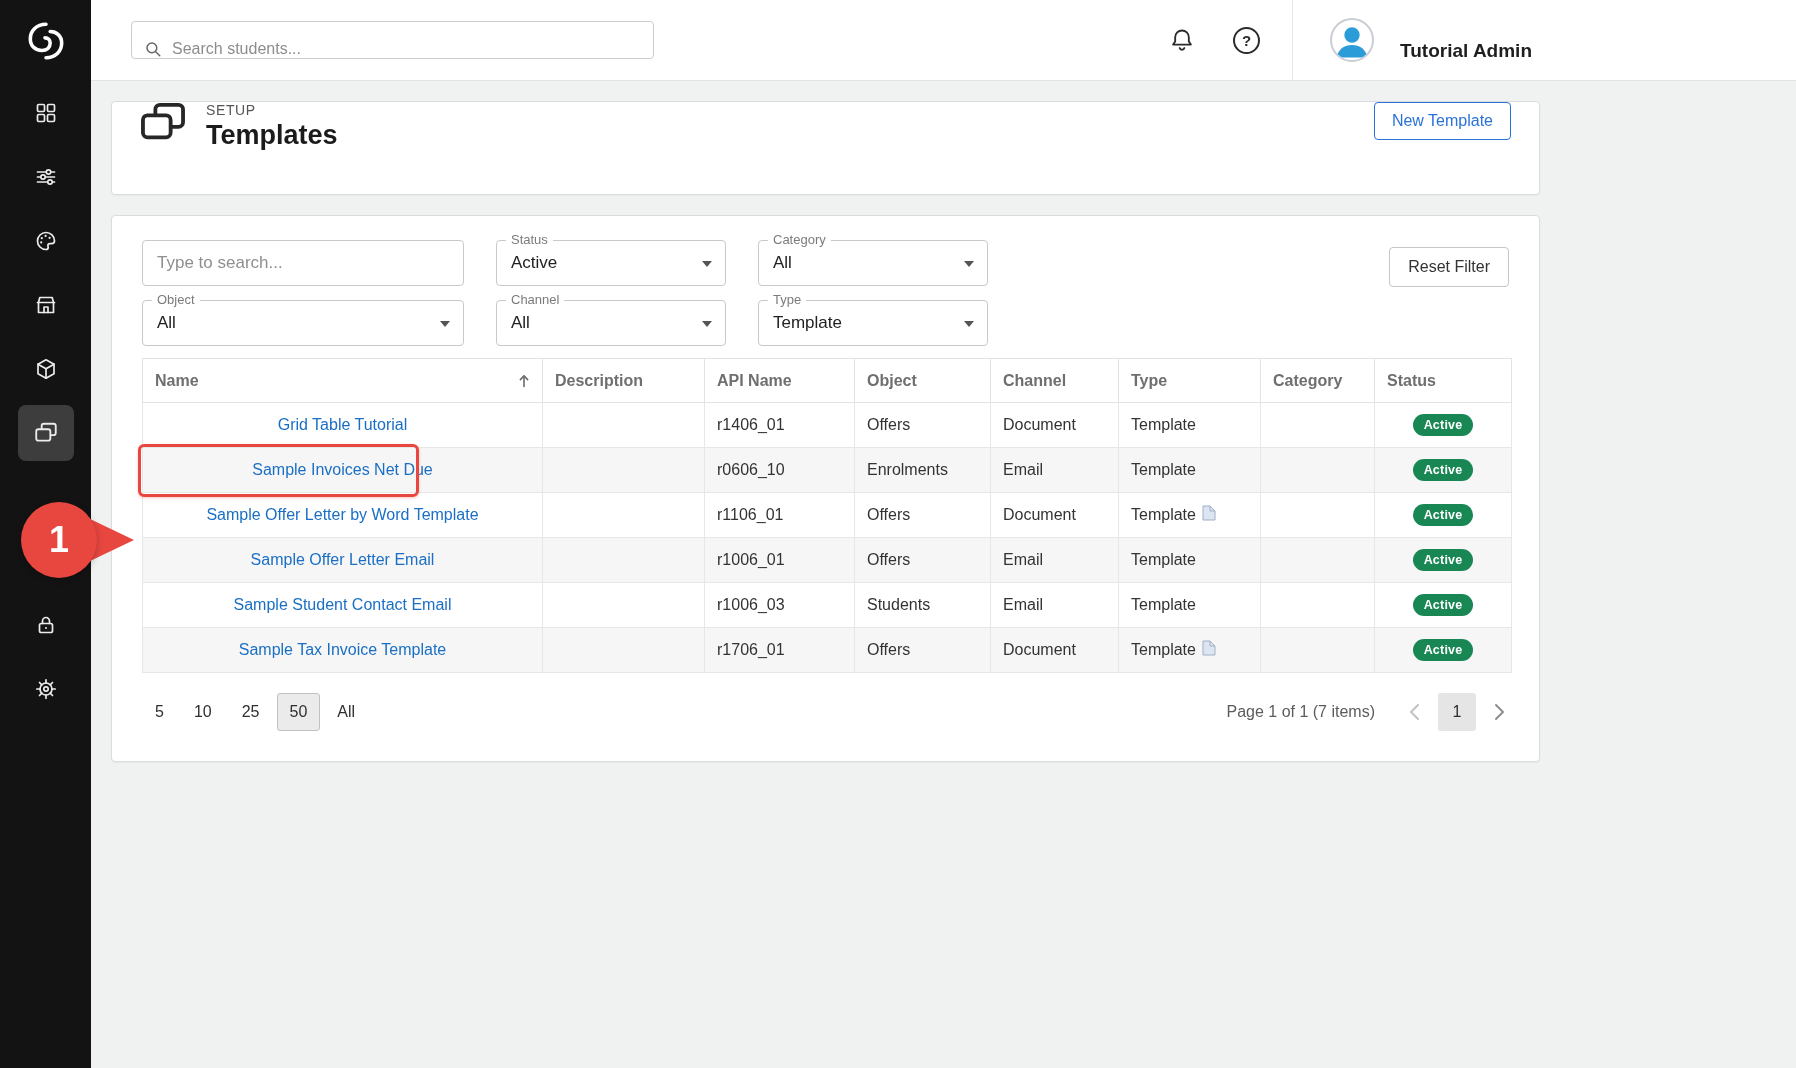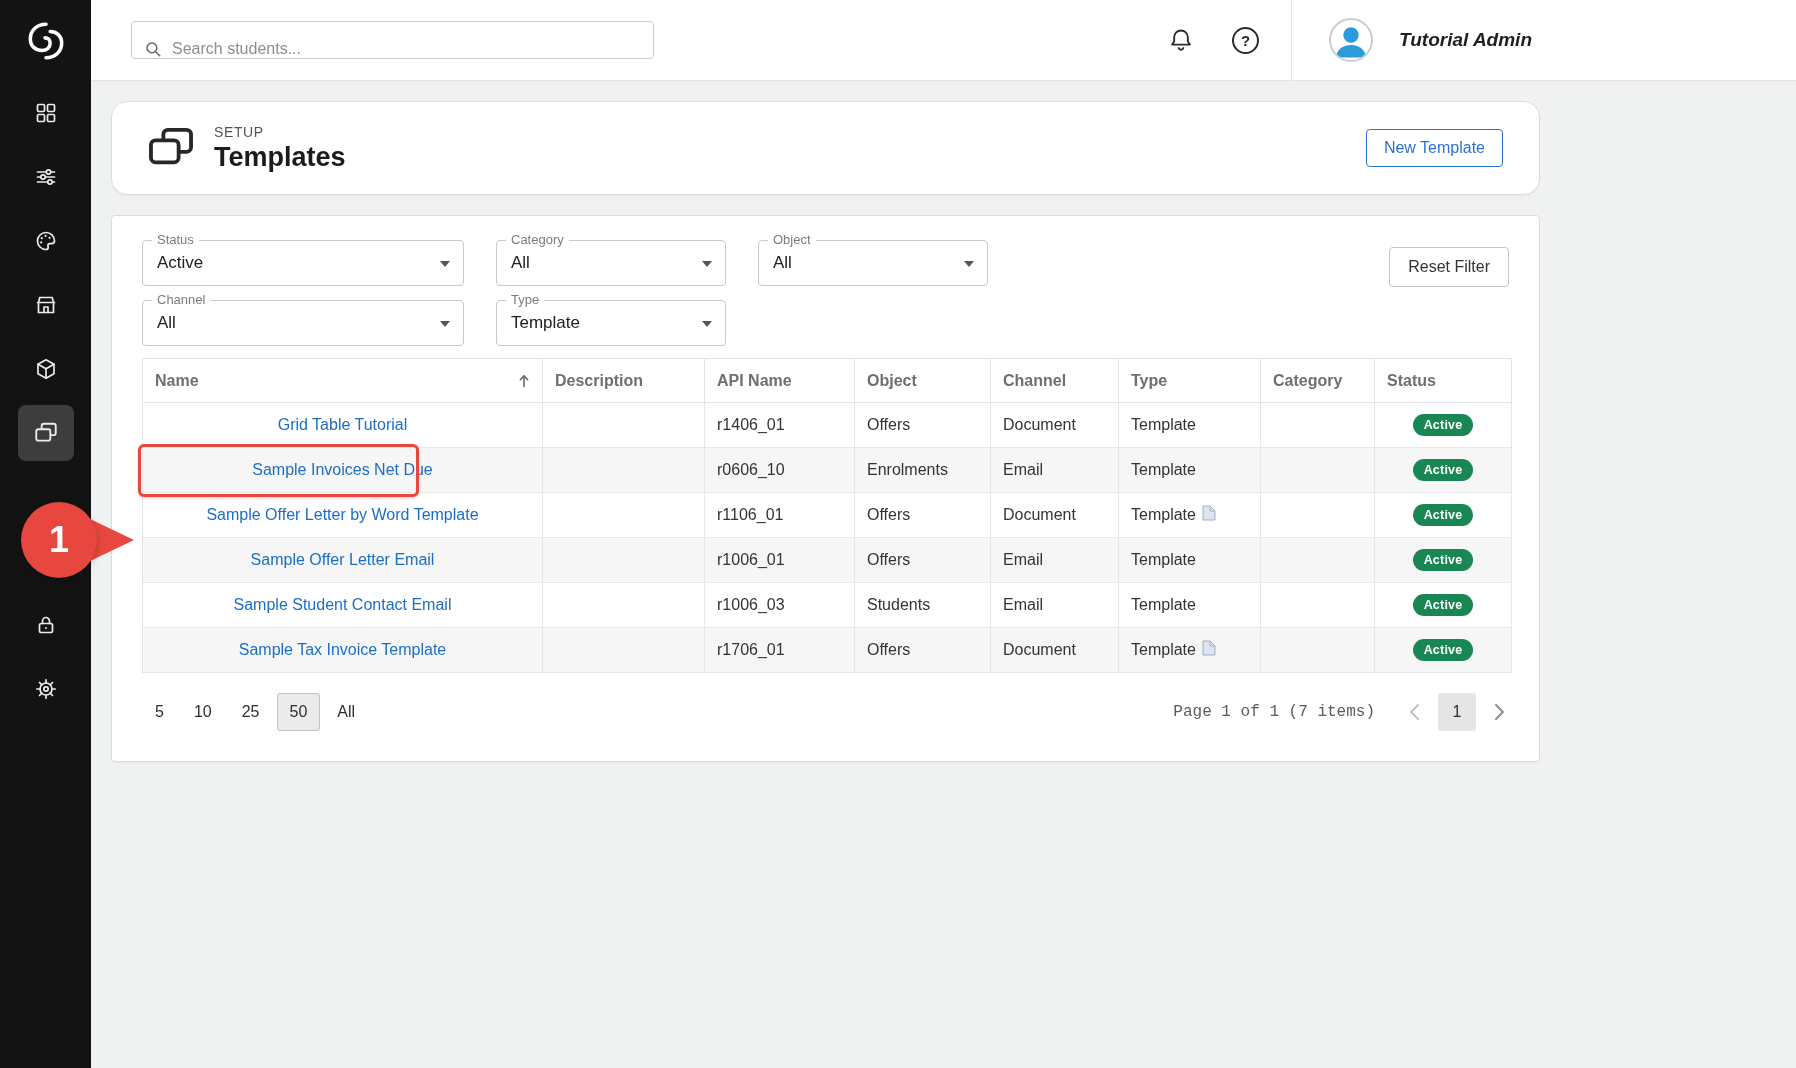--- a/index.html
+++ b/index.html
@@ -40,33 +40,33 @@
   .tb-right { margin-left: auto; display: flex; align-items: center; height: 100%; }
   .icon-btn { background: none; border: none; cursor: pointer; padding: 6px; display: flex; align-items: center; }
   .bell-wrap { margin-right: 26px; }
   .help-wrap { margin-right: 26px; }
   .help-circle {
     width: 27px; height: 27px; border: 2px solid #2b2b2b; border-radius: 50%;
     display: flex; align-items: center; justify-content: center;
     font-size: 15px; font-weight: bold; color: #2b2b2b;
   }
   .tb-divider { width: 1px; height: 81px; background: #e6e6e6; }
-  .user-chip { display: flex; align-items: center; gap: 26px; padding-left: 37px; cursor: pointer; font-style: italic; }
+  .user-chip { display: flex; align-items: flex-end; gap: 26px; padding-left: 37px; cursor: pointer; }
   .avatar {
     width: 44px; height: 44px; border-radius: 50%; border: 2px solid #c9cdd4;
     overflow: hidden; display: flex; align-items: flex-end; justify-content: center; background: #fff;
   }
   .user-name { font-size: 19px; font-weight: 700; color: #1f1f1f; }
 
   
   .main { position: absolute; left: 91px; top: 81px; right: 0; bottom: 0; background: #f0f1f1; overflow: hidden; }
   .content { width: 1429px; margin: 20px; }
   .card { background: #fff; border: 1px solid #dcdcdc; border-radius: 4px; box-shadow: 0 1px 2px rgba(0,0,0,.04); }
 
-  .header-card { height: 94px; display: flex; align-items: center; padding: 0 36px; border-radius: 16px; }
+  .header-card { height: 94px; display: flex; align-items: flex-start; padding: 0 28px; }
   .hc-icon { margin-right: 20px; display: flex; }
   .eyebrow { font-size: 14px; color: #555; letter-spacing: .6px; }
   .page-title { font-size: 27px; font-weight: 700; color: #1b1b1b; margin-top: 2px; }
   .btn-outline-primary {
     margin-left: auto; font-family: inherit; font-size: 16px;
     color: var(--accent, #2a72d8); background: #fff;
     border: 1px solid var(--accent, #2a72d8); border-radius: 4px;
     padding: 9px 17px; cursor: pointer;
   }
 
@@ -128,21 +128,21 @@
 
   
   .pager { margin-top: 20px; display: flex; align-items: center; }
   .sizes { display: flex; align-items: center; gap: 4px; }
   .size-btn {
     font-size: 16px; color: #2f2f2f; padding: 9px 12px; border: 1px solid transparent;
     border-radius: 3px; background: none; cursor: pointer; font-family: inherit;
   }
   .size-btn.selected { background: #ebebeb; border-color: #c2c2c2; }
   .pager-right { margin-left: auto; display: flex; align-items: center; gap: 14px; }
-  .pager-summary { font-size: 16px; color: #5c5c5c; margin-right: 16px; font-family: Liberation Mono, monospace; }
+  .pager-summary { font-size: 16px; color: #5c5c5c; margin-right: 16px; }
   .chev { background: none; border: none; cursor: pointer; display: flex; padding: 4px; }
   .page-btn {
     min-width: 38px; height: 38px; background: #e5e5e5; border: none; border-radius: 3px;
     font-size: 16px; color: #2f2f2f; cursor: pointer; font-family: inherit;
   }
 
   
   .anno-circle {
     position: absolute; left: 21px; top: 502px; width: 76px; height: 76px; border-radius: 50%;
     background: var(--annotation-red, #e8473f); display: flex; align-items: center; justify-content: center;
@@ -324,20 +324,21 @@
         <div class="eyebrow">SETUP</div>
         <div class="page-title">Templates</div>
       </div>
       <button class="btn-outline-primary">New Template</button>
     </section>
 
     <section class="card panel-card">
 
       <div class="filters">
         <div class="filter-grid">
+          <input class="text-input" type="text" placeholder="Type to search..." style="">
 
           <div class="select-box">
             <span class="flabel">Status</span>
             <span class="sb-value">Active</span>
             <span class="caret"></span>
           </div>
 
           <div class="select-box">
             <span class="flabel">Category</span>
             <span class="sb-value">All</span>

